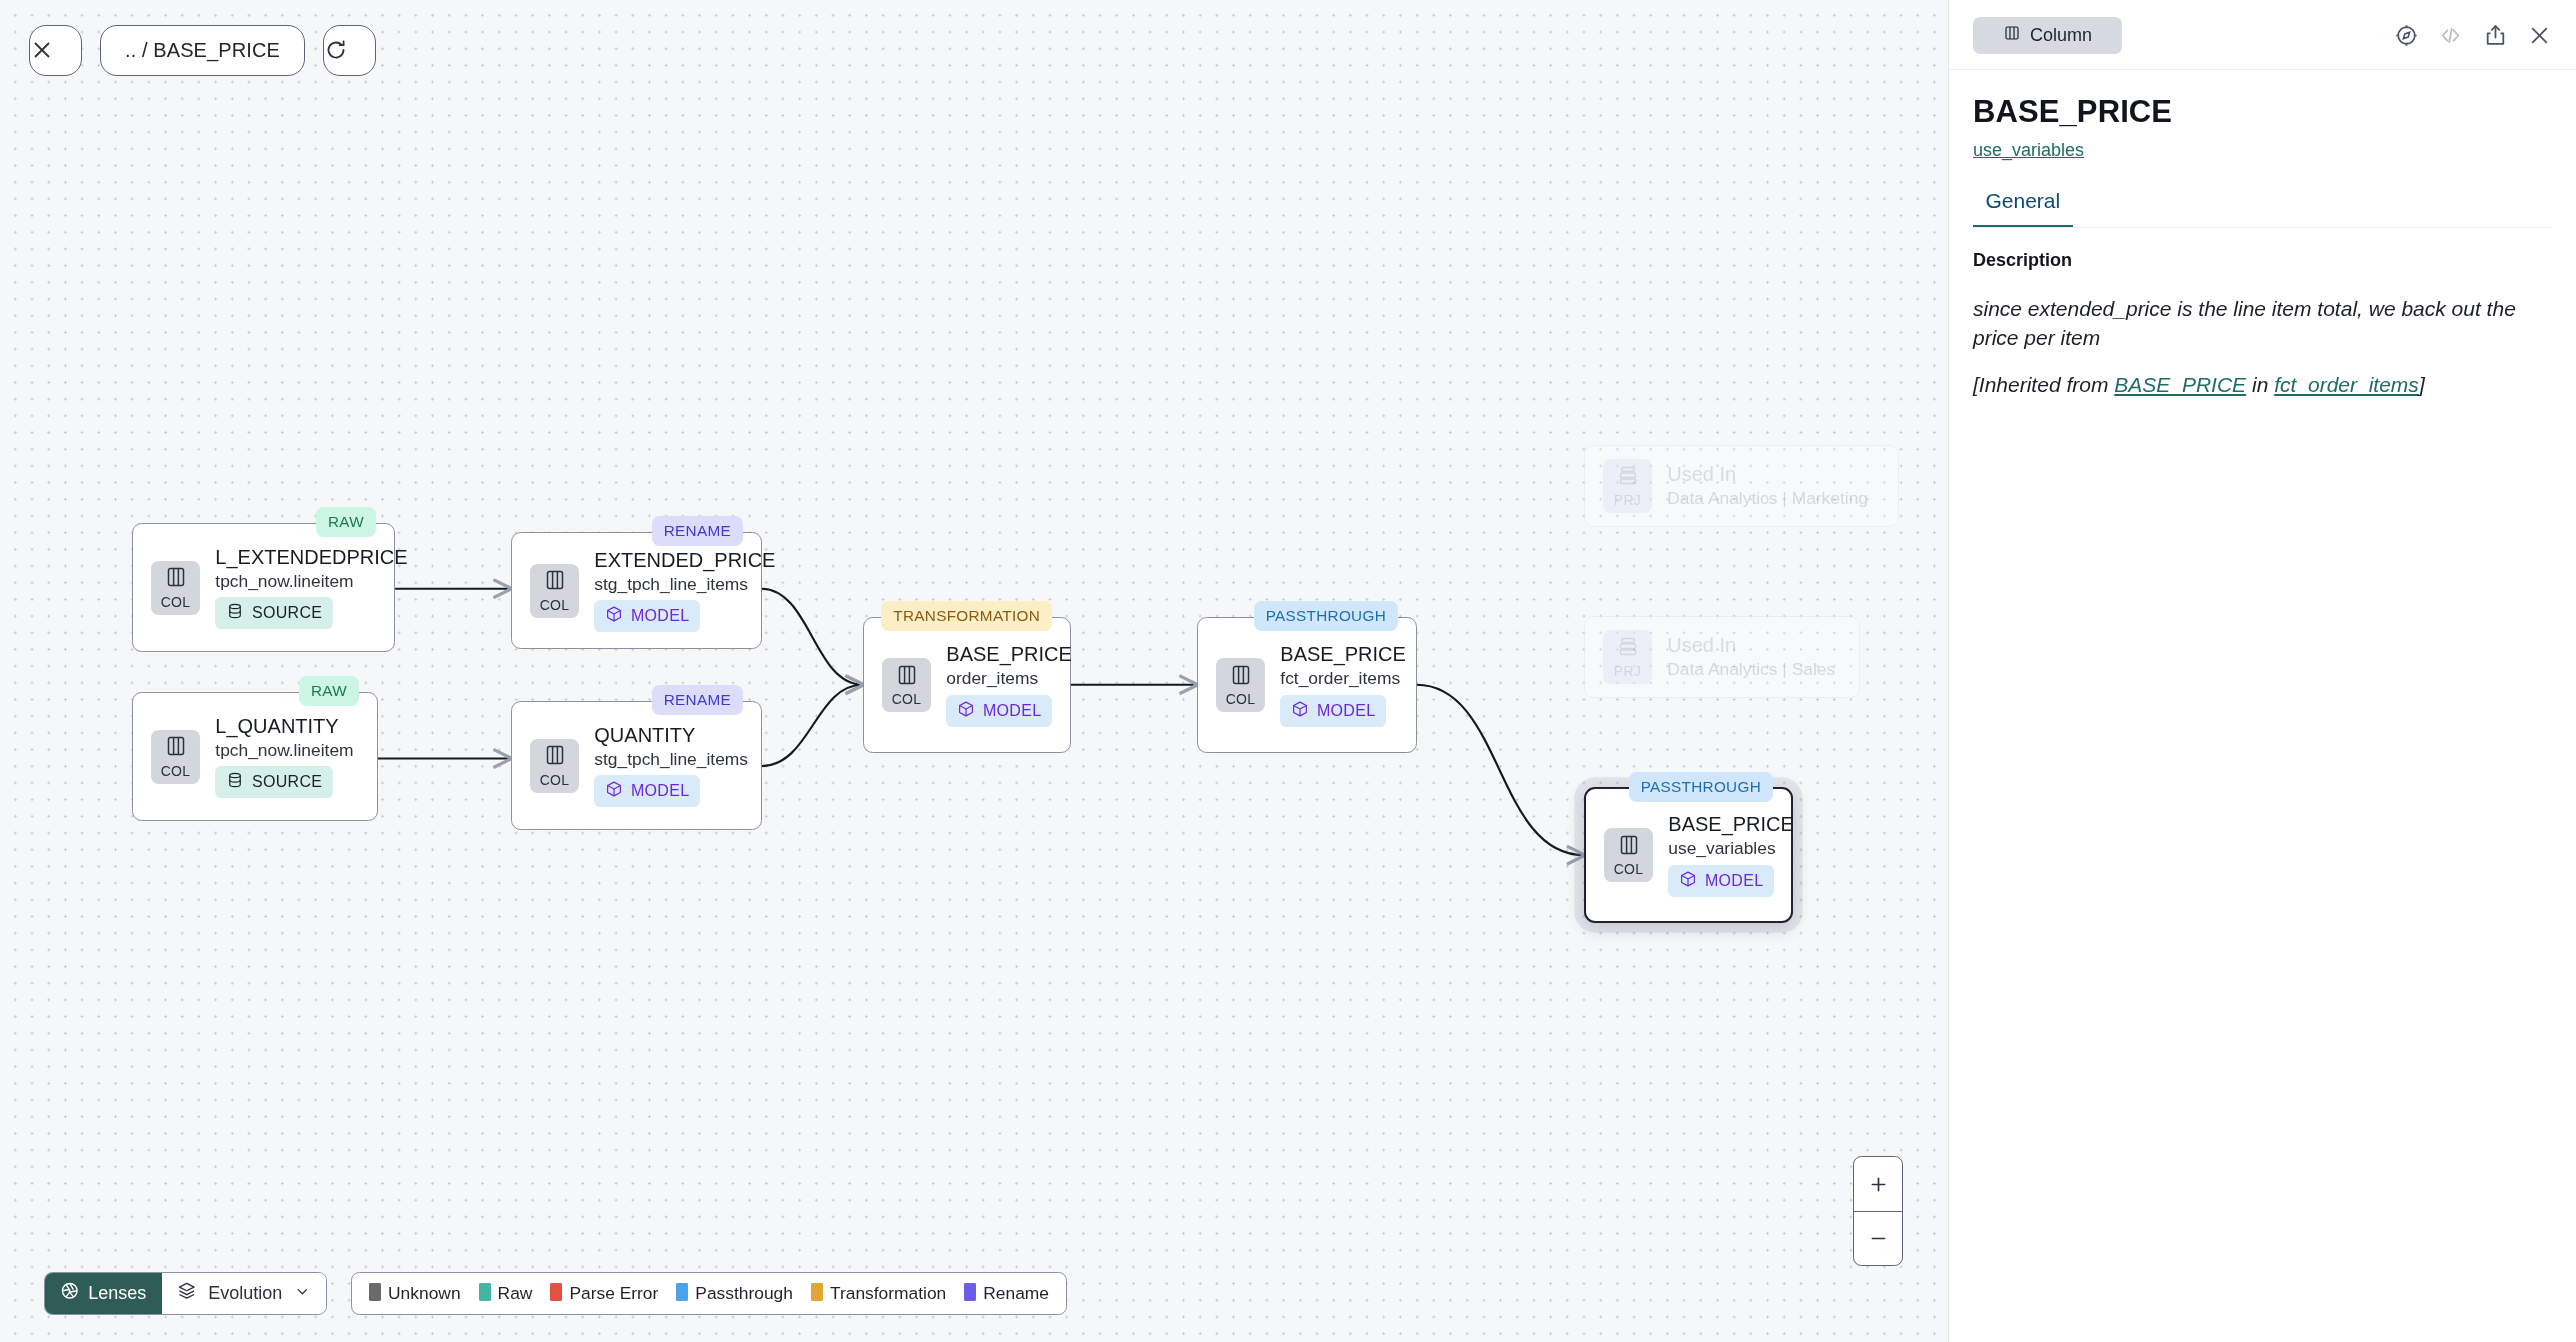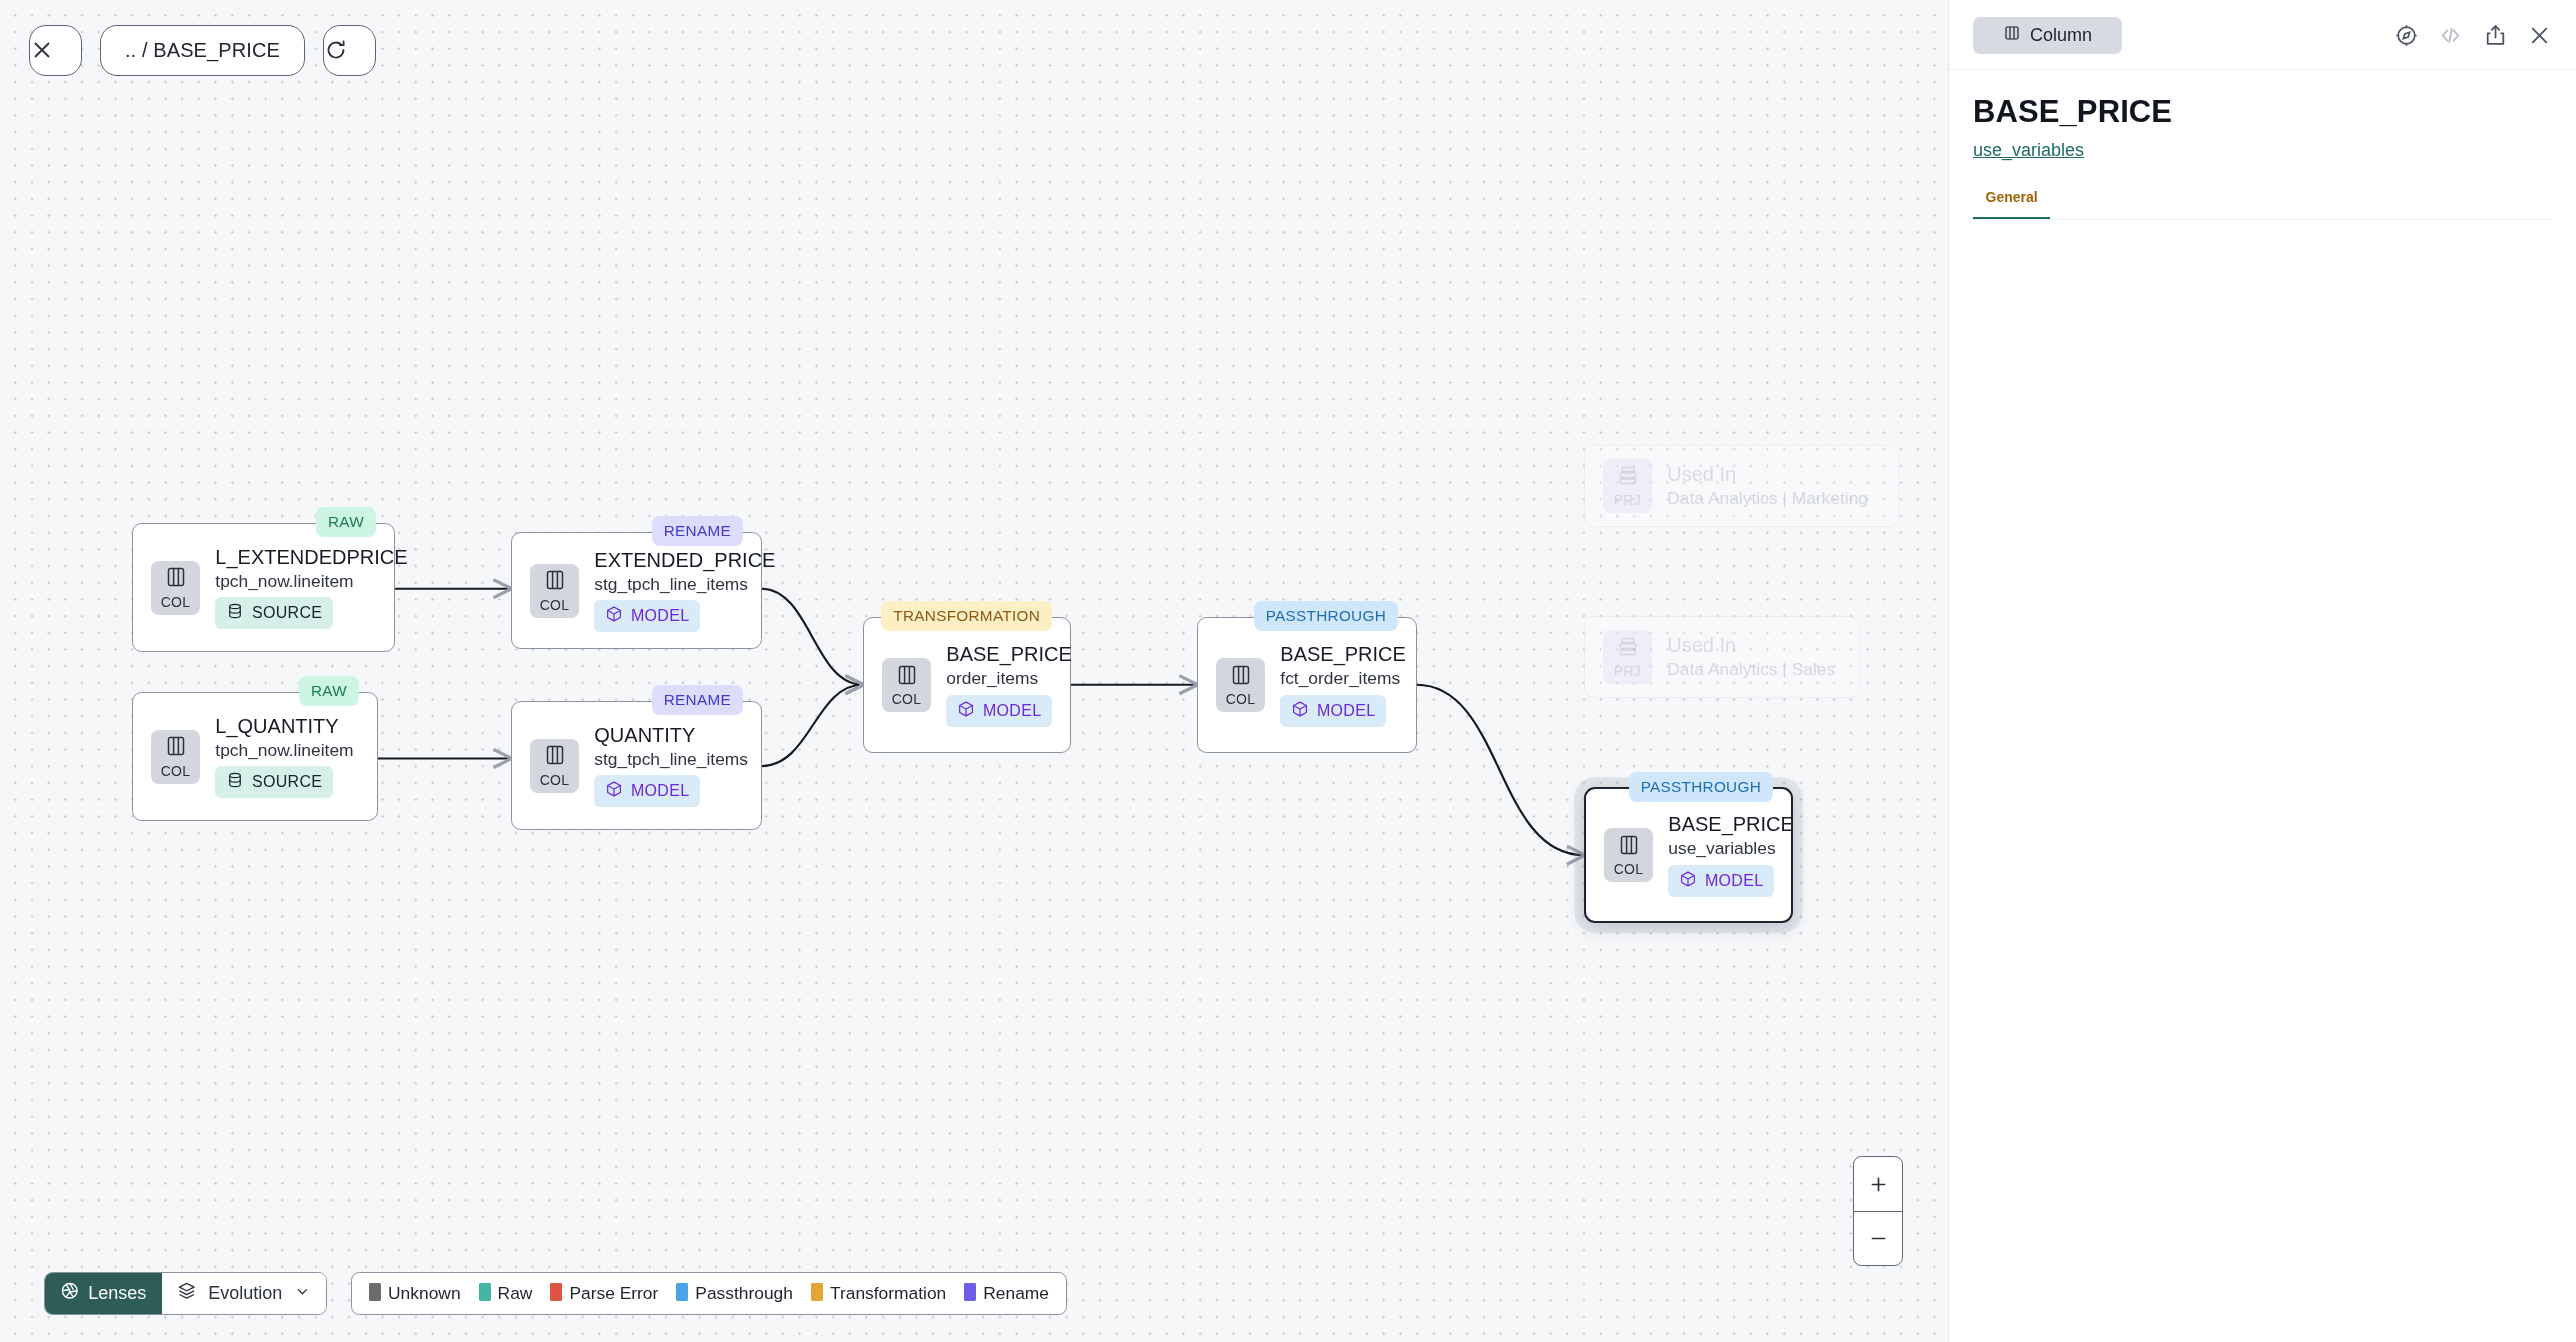--- a/index.html
+++ b/index.html
@@ -107,21 +107,21 @@
   .panel { width: 628px; height: 1343px; background: #ffffff; border-left: 1.1px solid #e3e5ea; display: flex; flex-direction: column; }
   .panel-top { display: flex; align-items: center; justify-content: space-between; padding: 16.7px 24px 15.3px 24px; border-bottom: 1.1px solid #eceef2; }
   .chip { display: inline-flex; align-items: center; gap: 9px; background: #d7dae1; color: #1d222c; border-radius: 7px; padding: 7px 30px; font-size: 18px; }
   .panel-icons { display: flex; align-items: center; gap: 19.5px; color: #4b5263; }
   .pi { cursor: pointer; display: flex; }
   .pi.dim { color: #b6bcc8; }
   .panel-head { padding: 24px 24px 0 24px; }
   .panel-title { font-size: 31px; font-weight: 700; color: #11151d; letter-spacing: 0.1px; }
   .panel-link { display: inline-block; margin-top: 9.7px; font-size: 18px; color: #1f6b66; text-decoration: underline; cursor: pointer; }
   .tabs { margin: 28px 24px 0 24px; border-bottom: 1.4px solid #eceef2; display: flex; }
-  .tab { font-size: 14px; color: #a16207; padding: 0 12.5px 12.5px 12.5px; border-bottom: 2.8px solid #1f6b66; cursor: pointer; font-weight: bold; }
+  .tab { font-size: 21px; color: #0c4a6e; padding: 0 12.5px 12.5px 12.5px; border-bottom: 2.8px solid #1f6b66; cursor: pointer; }
   .panel-section { padding: 22px 24px 0 24px; }
   .section-label { font-size: 18px; font-weight: 700; color: #11151d; }
   .desc { margin-top: 24px; font-size: 21px; font-style: italic; color: #1b202a; line-height: 1.38; }
   .desc.second { margin-top: 18px; }
   .desc a { color: #1f6b66; text-decoration: underline; font-style: italic; }
 </style>
 </head>
 <body>
 
 <div class="app">
@@ -457,15 +457,22 @@
 
     <div class="panel-head">
       <div class="panel-title">BASE_PRICE</div>
       <a class="panel-link">use_variables</a>
     </div>
 
     <div class="tabs">
       <div class="tab">General</div>
     </div>
 
+    <div class="panel-section">
+      <div class="section-label">Description</div>
+      <div class="desc">since extended_price is the line item total, we back out the price per item</div>
+      <div class="desc second">
+        <span>[Inherited from </span><a>BASE_PRICE</a><span> in </span><a>fct_order_items</a><span>]</span>
+      </div>
+    </div>
   </div>
 </div>
 
 
 </body></html>

